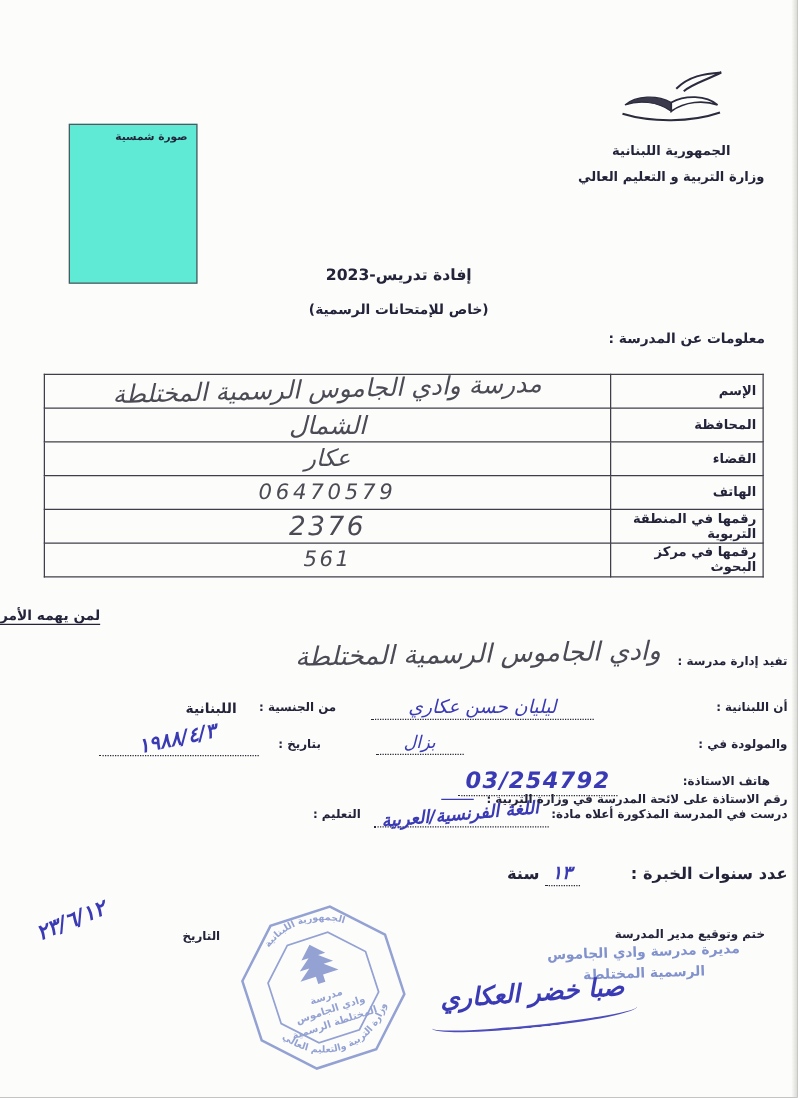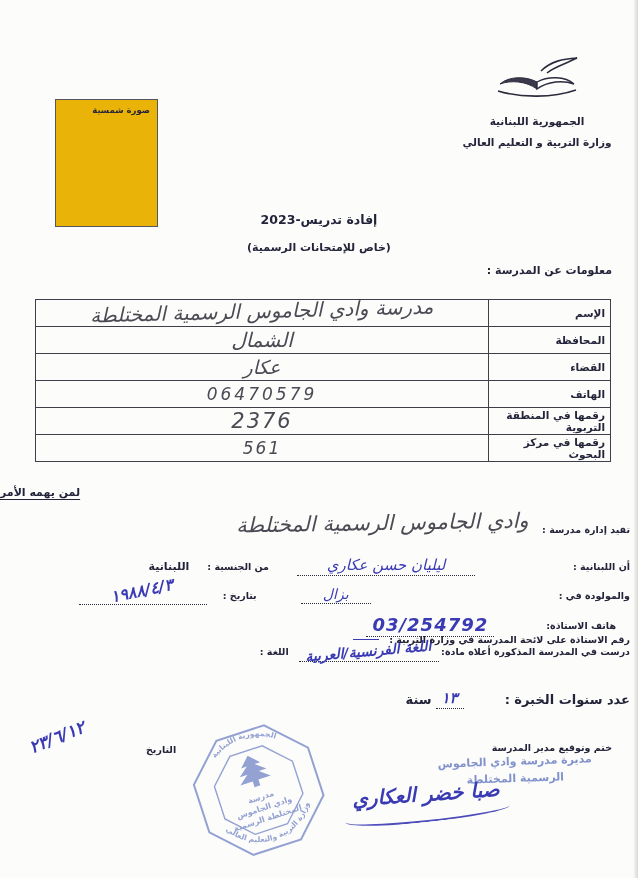--- a/index.html
+++ b/index.html
@@ -14,21 +14,21 @@
     background:linear-gradient(to left,#d8d8d4,rgba(216,216,212,0)); pointer-events:none;
   }
   .abs { position:absolute; }
   .lbl { font-weight:bold; font-size:10.5px; color:#23233a; white-space:nowrap; }
   .sm  { font-size:9.5px; }
   .ink { color:#3a3ab5; font-style:italic; white-space:nowrap; }
   .hw  { color:#4b4b55; font-style:italic; white-space:nowrap; }
   .dot { border-bottom:1.5px dotted #2a2a3a; padding:0 6px 1px 6px; text-align:center; }
 
   
-  .photo-box { left:55px; top:99px; width:103px; height:128px; border:1.5px solid #56565e; background:#eab308; }
+  .photo-box { left:55px; top:99px; width:103px; height:128px; border:1.5px solid #56565e; background:#5eead4; }
   .photo-box span { position:absolute; top:5px; right:7px; font-size:8.5px; font-weight:bold; }
 
   
   .hdr { top:56px; left:436px; width:202px; text-align:center; }
   .hdr .h-line { font-size:10.5px; font-weight:bold; margin-top:9px; }
 
   
   .title-wrap { top:212px; left:0; width:100%; text-align:center; }
   .title-main { font-size:12.5px; font-weight:bold; }
   .title-sub  { font-size:11px;  font-weight:bold; margin-top:14px; }
@@ -160,21 +160,21 @@
   </div>
 
   <div class="line" style="top:614px; right:22px;">
     <span class="lbl sm">هاتف الاستاذة:</span>
     <span class="ink phone-val dot">03/254792</span>
   </div>
 
   <div class="line" style="top:641px;">
     <span class="lbl sm">درست في المدرسة المذكورة أعلاه مادة:</span>
     <span class="dot" style="margin-right:2px;"><span class="ink subject-val">اللغة الفرنسية/العربية</span></span>
-    <span class="lbl sm lang-lbl">اللغة :</span>
+    <span class="lbl sm lang-lbl">التعليم :</span>
   </div>
 
   <div class="line" style="top:634px;">
     <span class="lbl sm">رقم الاستاذة على لائحة المدرسة في وزارة التربية :</span>
     <span class="dash-val"></span>
   </div>
 
   <div class="line" style="top:689px;">
     <span class="lbl exp-lbl">عدد سنوات الخبرة :</span>
     <span class="dot exp-dot"><span class="ink">١٣</span></span>

